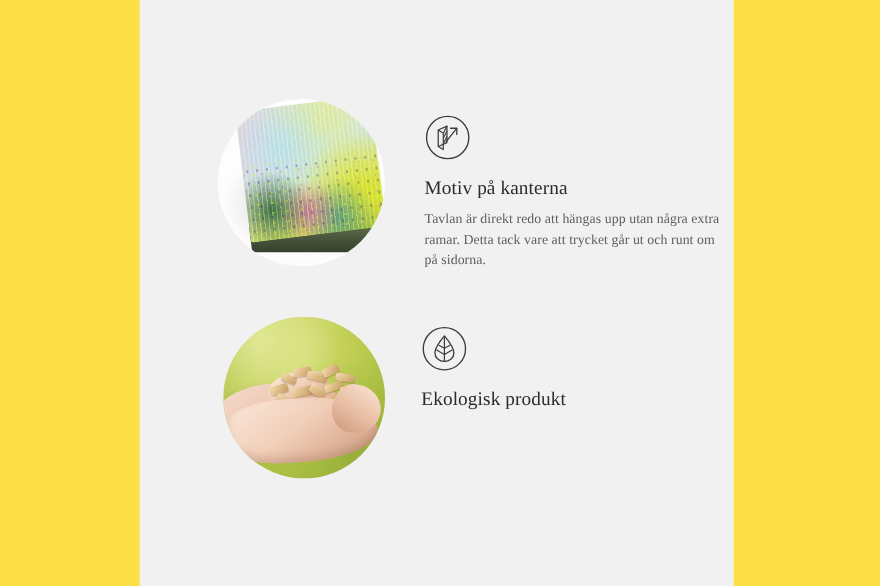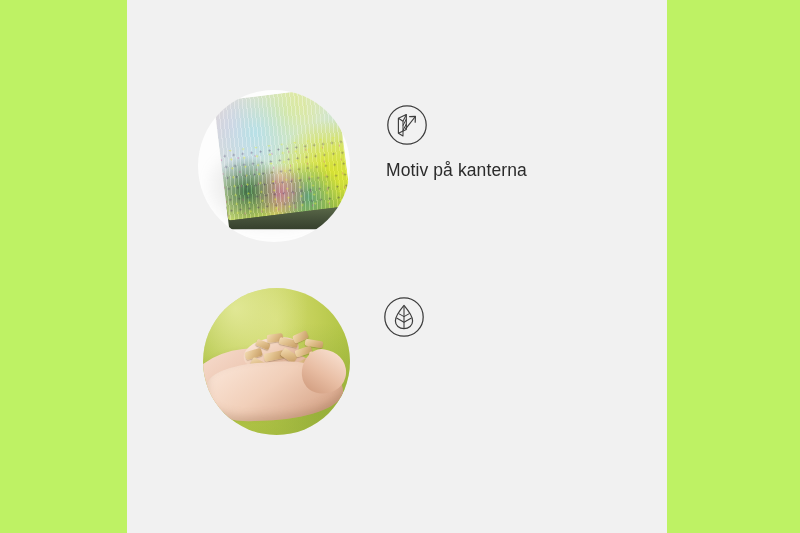--- a/index.html
+++ b/index.html
@@ -11,21 +11,22 @@
     height: 533px;
     background: #ffffff;
     font-family: "Liberation Sans", "DejaVu Sans", sans-serif;
     overflow: hidden;
   }
 
   .page {
     position: relative;
     width: 800px;
     height: 533px;
-    background: #bef264;
+    background: #fde047;
+    font-family: Liberation Serif, serif;
   }
 
   
   .panel {
     position: absolute;
     left: 127px;
     top: 0;
     width: 540px;
     height: 533px;
     background: #f1f1f1;
@@ -262,20 +263,21 @@
           <path d="M12.4 14.2 L20.3 10.6 L20.3 25.6 L12.4 29.2 Z" stroke="#3c3c3c" stroke-width="1.15" stroke-linejoin="round" fill="none"></path>
           <path d="M12.4 14.2 L17.0 17.2 L17.0 32.0 L12.4 29.2" stroke="#3c3c3c" stroke-width="1.05" stroke-linejoin="round" fill="none"></path>
           <path d="M17.0 17.2 L20.3 10.6" stroke="#3c3c3c" stroke-width="1.05"></path>
           <path d="M17.0 21.6 L20.3 15.1" stroke="#3c3c3c" stroke-width="1.0"></path>
           <path d="M17.0 26.4 L20.3 20.0" stroke="#3c3c3c" stroke-width="1.0"></path>
           <path d="M19.6 24.8 L29.0 13.0" stroke="#3c3c3c" stroke-width="1.2" stroke-linecap="round"></path>
           <path d="M23.6 12.6 L29.4 12.4 L29.2 18.2" stroke="#3c3c3c" stroke-width="1.2" stroke-linecap="round" stroke-linejoin="round" fill="none"></path>
         </svg>
       </div>
       <h3 class="feature-title">Motiv på kanterna</h3>
+      <p class="feature-desc">Tavlan är direkt redo att hängas upp utan några extra ramar. Detta tack vare att trycket går ut och runt om på sidorna.</p>
     </div>
   </div>
 
   <div class="feature feature-2">
 
     <div class="media-circle media-circle-2">
       <div class="eco-scene"></div>
       <div class="hand-back"></div>
       <div class="thumb"></div>
       <div class="chips">
@@ -305,16 +307,17 @@
     <div class="feature-text">
       <div class="icon-wrap">
         <svg width="42" height="42" viewBox="0 0 42 42" fill="none">
           <circle cx="21" cy="21" r="19.2" stroke="#3c3c3c" stroke-width="1.25"></circle>
           <path d="M21 9.4 C15.4 16.0 12.4 20.6 12.4 25.0 C12.4 29.4 16.2 32.6 21 32.6 C25.8 32.6 29.6 29.4 29.6 25.0 C29.6 20.6 26.6 16.0 21 9.4 Z" stroke="#3c3c3c" stroke-width="1.2" stroke-linejoin="round" fill="none"></path>
           <path d="M21 10.6 L21 32.4" stroke="#3c3c3c" stroke-width="1.1"></path>
           <path d="M13.6 22.0 L21 26.2 L28.4 22.0" stroke="#3c3c3c" stroke-width="1.1" stroke-linejoin="round" fill="none"></path>
           <path d="M15.6 17.6 L21 20.6 L26.4 17.6" stroke="#3c3c3c" stroke-width="1.0" stroke-linejoin="round" fill="none"></path>
         </svg>
       </div>
+      <h3 class="feature-title">Ekologisk produkt</h3>
     </div>
   </div>
 
 </div>
 
 </body></html>

